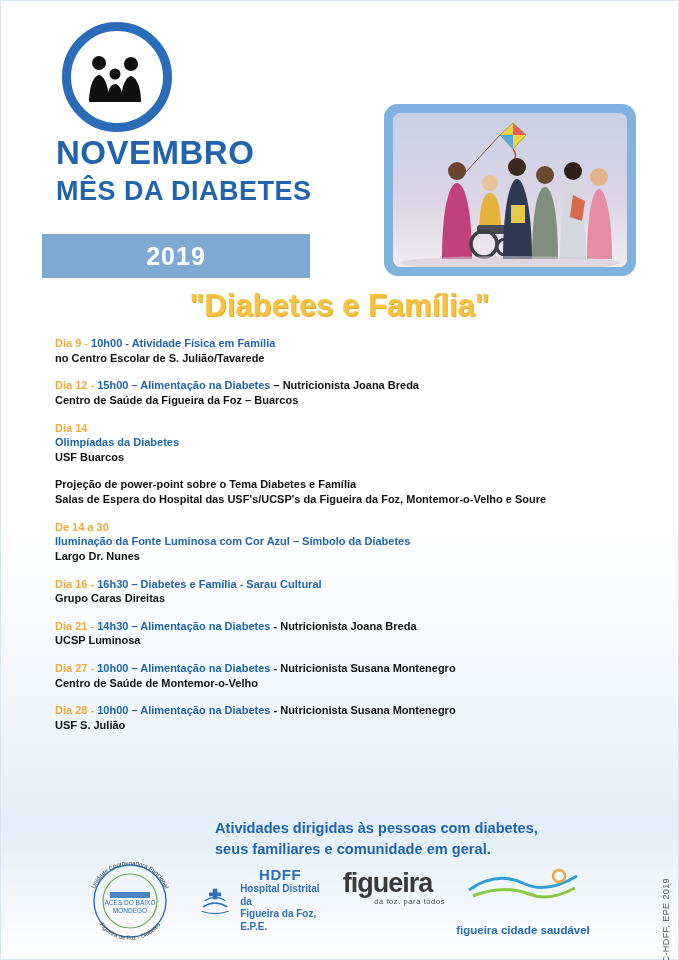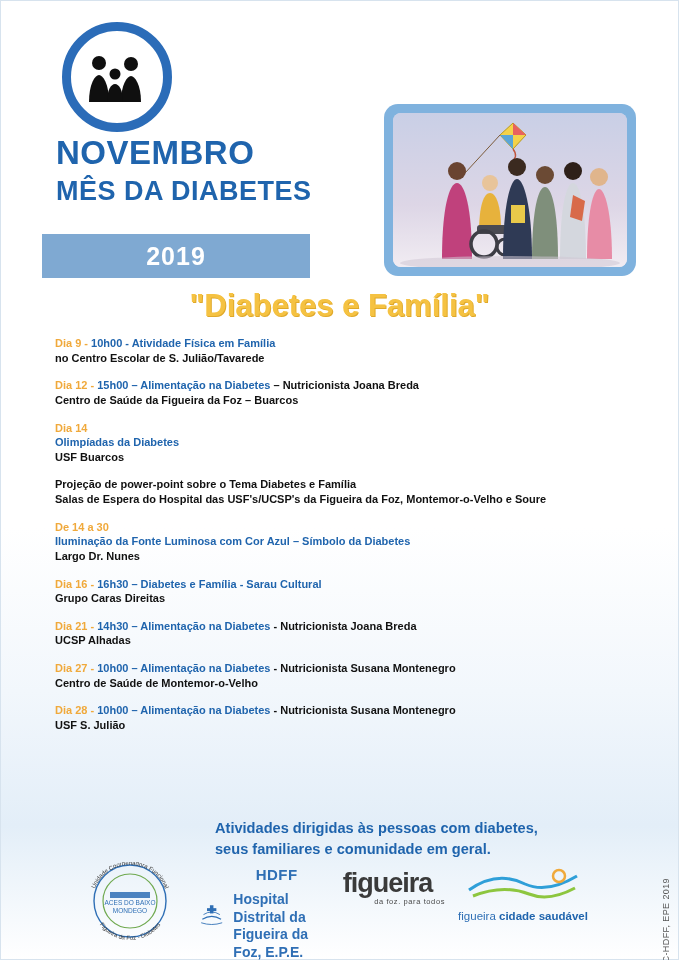--- a/index.html
+++ b/index.html
@@ -182,25 +182,24 @@
     position: absolute;
     text-align: center;
   }
   .logo-ccf { left: 66px; top: 2px; width: 128px; }
   .logo-hdff { left: 200px; top: 6px; width: 120px; display: flex; align-items: center; gap: 10px; }
   .logo-figueira { left: 330px; top: 10px; width: 115px; }
   .logo-saudavel { left: 448px; top: 8px; width: 150px; }
 
   .hdff-text {
     text-align: left;
-    font-size: 14px;
+    font-size: 10px;
     color: #2f6fb5;
     line-height: 1.25;
     font-weight: bold;
-    margin-top: 8px;
   }
   .hdff-initials {
     font-size: 15px;
     font-weight: bold;
     color: #2f6fb5;
     letter-spacing: 0.5px;
   }
   .figueira-word {
     font-size: 27px;
     font-weight: bold;
@@ -211,21 +210,22 @@
   .figueira-sub {
     font-size: 7.5px;
     color: #4a4a4a;
     letter-spacing: 0.6px;
     margin-top: 0;
     text-align: right;
   }
   .saudavel-text {
     font-size: 11.5px;
     color: #2f6fb5;
-    margin-top: 4px;
+    margin-top: 18px;
+    font-weight: bold;
   }
   .saudavel-text b { color: #1f64ad; }
 
   .side-credit {
     position: absolute;
     right: 8px;
     bottom: 82px;
     transform: rotate(-90deg);
     transform-origin: 100% 100%;
     font-size: 9px;
@@ -345,21 +345,21 @@
       <p><span class="plain">Largo Dr. Nunes</span></p>
     </div>
 
     <div class="entry">
       <p><span class="date">Dia 16 - </span><span class="blue">16h30 – Diabetes e Família - Sarau Cultural</span></p>
       <p><span class="plain">Grupo Caras Direitas</span></p>
     </div>
 
     <div class="entry">
       <p><span class="date">Dia 21 - </span><span class="blue">14h30 – Alimentação na Diabetes</span><span class="plain"> - Nutricionista Joana Breda</span></p>
-      <p><span class="plain">UCSP Alhadas</span></p>
+      <p><span class="plain">UCSP Luminosa</span></p>
     </div>
 
     <div class="entry">
       <p><span class="date">Dia 27 - </span><span class="blue">10h00 – Alimentação na Diabetes</span><span class="plain"> - Nutricionista Susana Montenegro</span></p>
       <p><span class="plain">Centro de Saúde de Montemor-o-Velho</span></p>
     </div>
 
     <div class="entry">
       <p><span class="date">Dia 28 - </span><span class="blue">10h00 – Alimentação na Diabetes</span><span class="plain"> - Nutricionista Susana Montenegro</span></p>
       <p><span class="plain">USF S. Julião</span></p>

